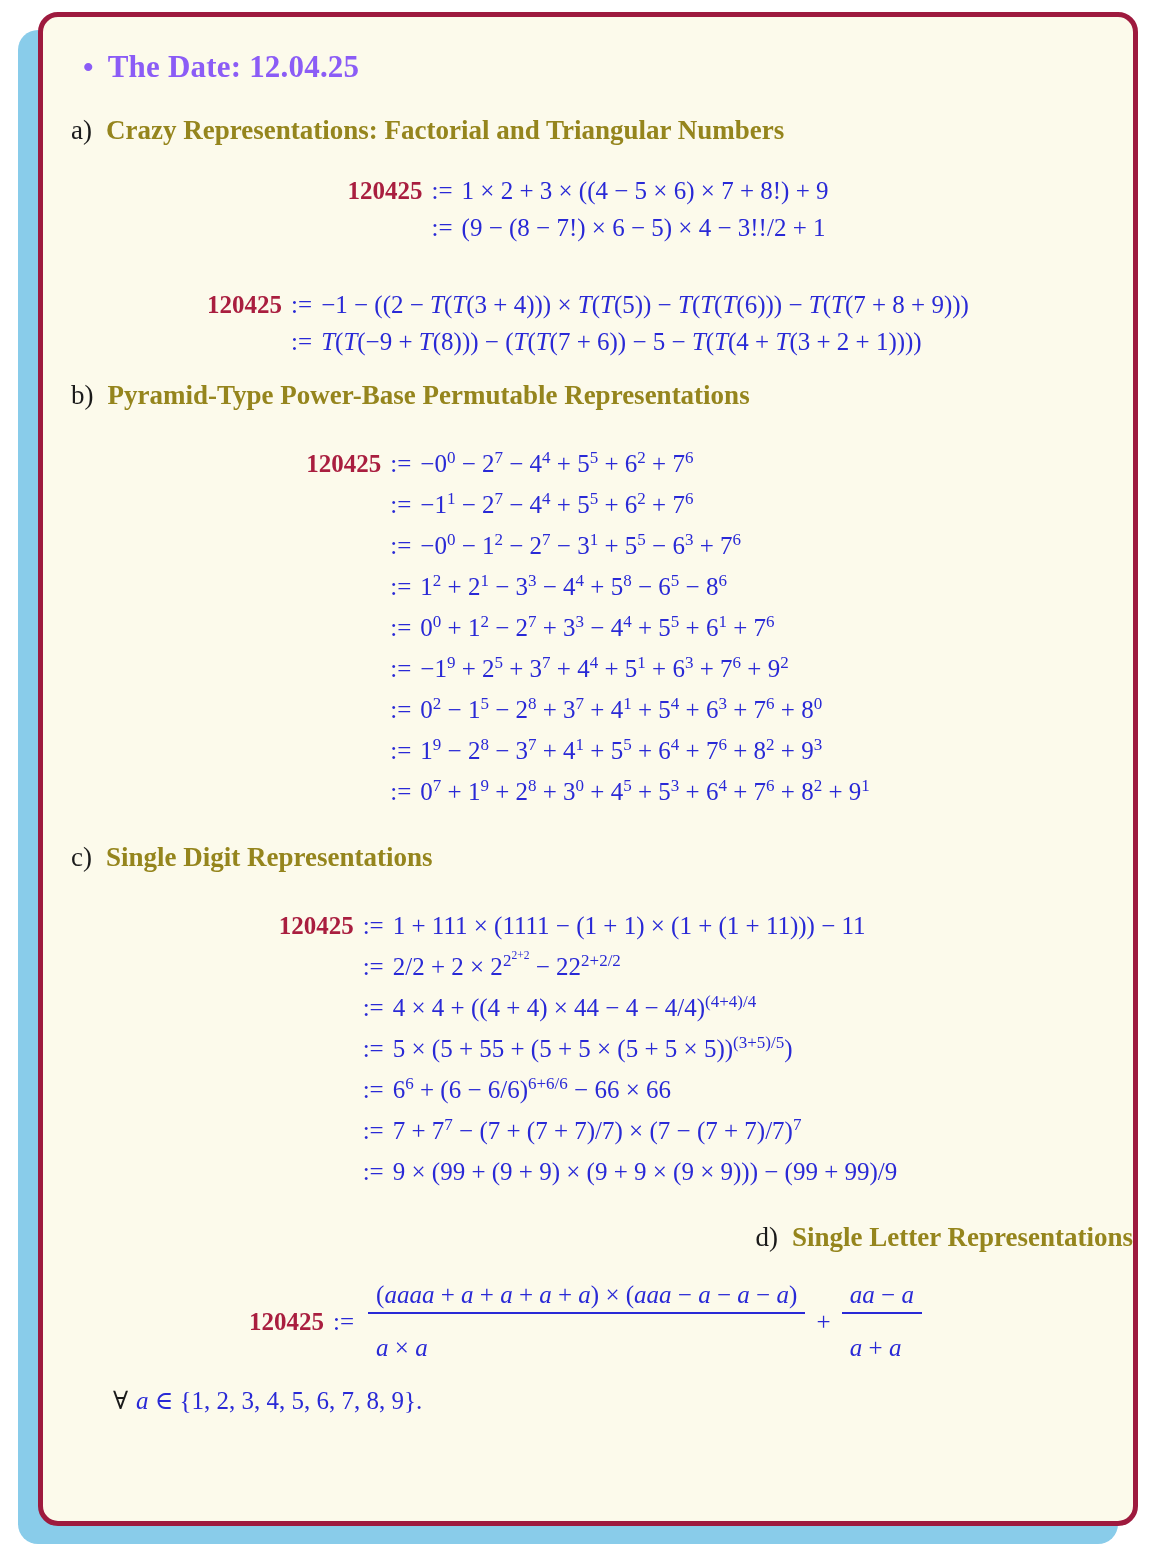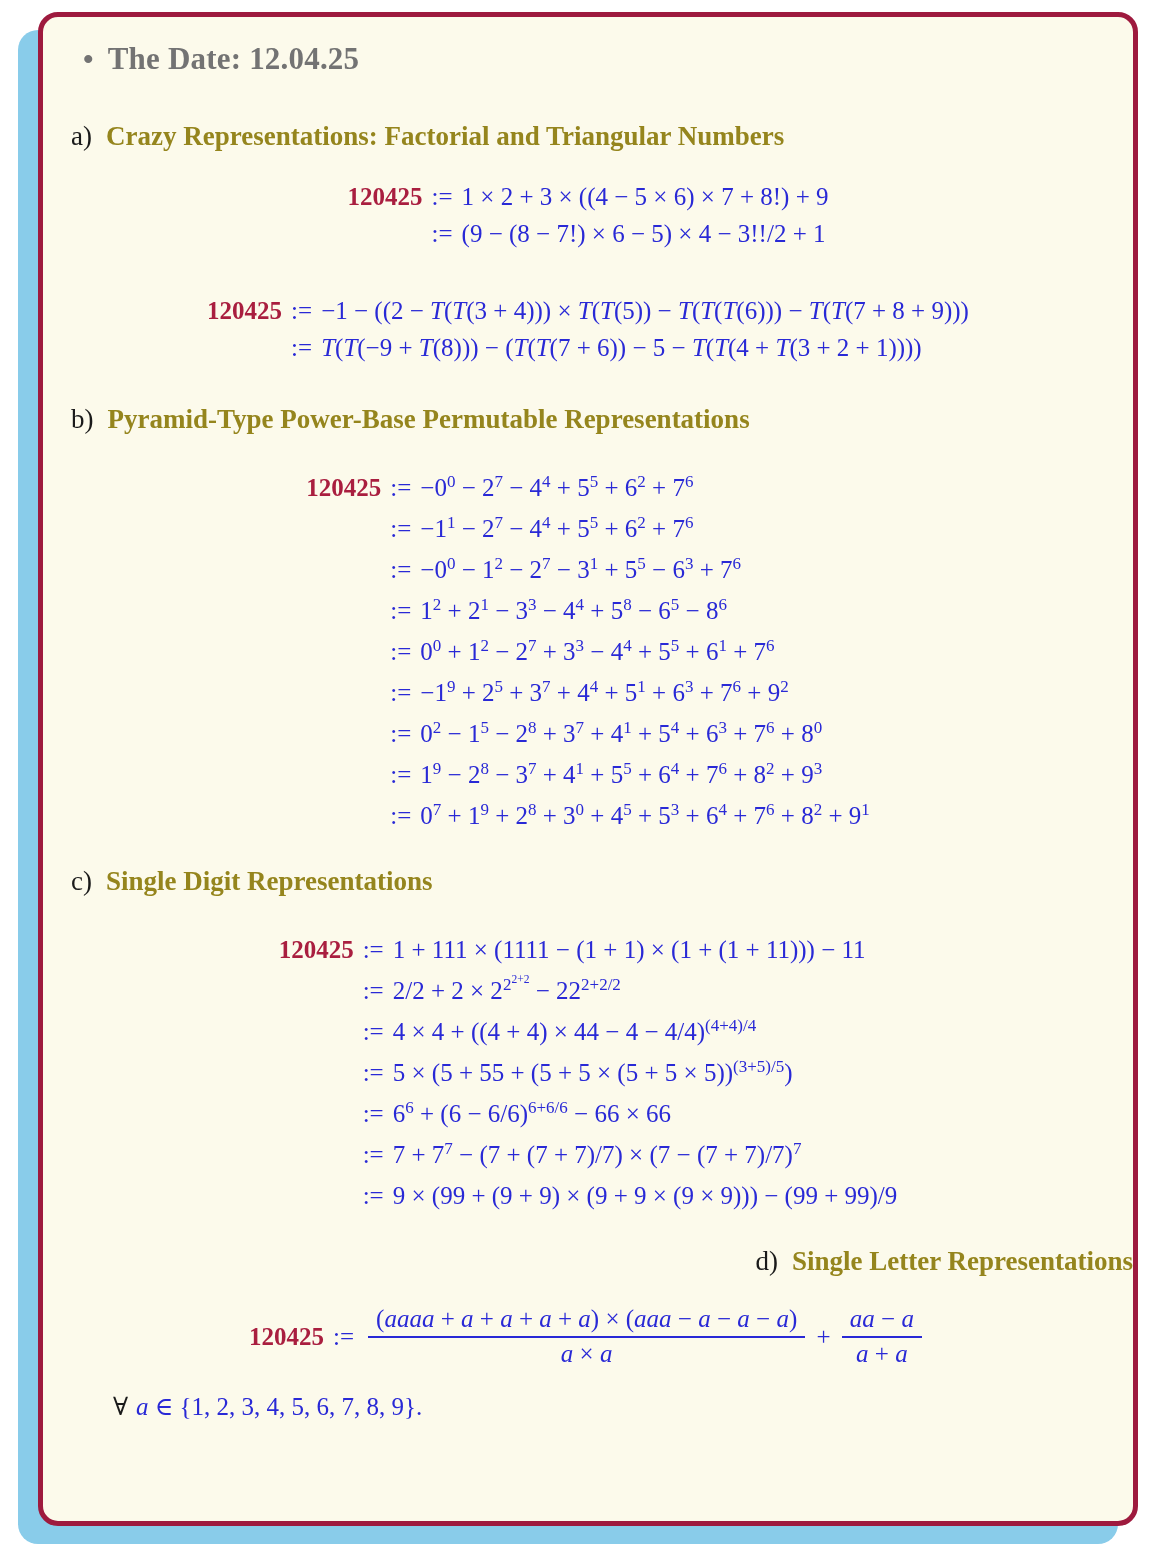--- a/index.html
+++ b/index.html
@@ -14,33 +14,33 @@
     position:absolute;
     left:38px;top:12px;
     width:1100px;height:1514px;
     box-sizing:border-box;
     background:#FCFAEB;
     border:5px solid #9E1A3E;
     border-radius:20px;
     box-shadow:-20px 18px 0 0 #89CCEA;
   }
   .title{
-    margin:24px 0 0 40px;
-    font-size:31px;font-weight:bold;color:#737373;
+    margin:32px 0 0 40px;
+    font-size:31px;font-weight:bold;color:#8b5cf6;
     letter-spacing:0.2px;
   }
   .title .bullet{font-size:30px;margin-right:14px;}
   .section-heading{
     font-size:27px;
     margin-left:28px;
   }
   .section-label{color:#1a1a1a;font-weight:normal;margin-right:14px;}
   .section-title{color:#95851D;font-weight:bold;}
-  .sec-a .section-heading{margin-top:44px;}
-  .sec-b .section-heading{margin-top:38px;}
+  .sec-a .section-heading{margin-top:30px;}
+  .sec-b .section-heading{margin-top:20px;}
   .sec-c .section-heading{margin-top:30px;}
   .sec-d .section-heading{margin-top:30px;text-align:right;}
 
   .math-table{
     display:table;
     margin:26px auto 0 auto;
     color:#2929D6;
     font-size:25px;
   }
   .sec-a .math-table{line-height:37px;}
@@ -51,22 +51,22 @@
   .math-lhs{
     display:table-cell;text-align:right;padding-right:9px;
     color:#A91E3F;font-weight:bold;vertical-align:baseline;
   }
   .math-rhs{display:table-cell;text-align:left;vertical-align:baseline;margin-top:19px;}
   .assign{margin-right:9px;}
   sup{font-size:68%;line-height:0;}
   i{font-style:italic;}
   .frac{
     display:inline-flex;flex-direction:column;
-    vertical-align:middle;text-align:center;
-    margin:0 5px;position:relative;top:-3px;
+    vertical-align:middle;
+    margin:0 5px;position:relative;top:-3px;gap:18px;
   }
   .frac .num{display:block;padding:1px 8px 3px 8px;border-bottom:2px solid currentColor;}
   .frac .den{display:block;padding:2px 8px 0 8px;}
   .footnote{
     margin:21px 0 0 70px;
     font-size:25px;color:#2929D6;
   }
   .footnote .forall{color:#1a1a1a;margin-right:8px;}
 </style>
 </head>

